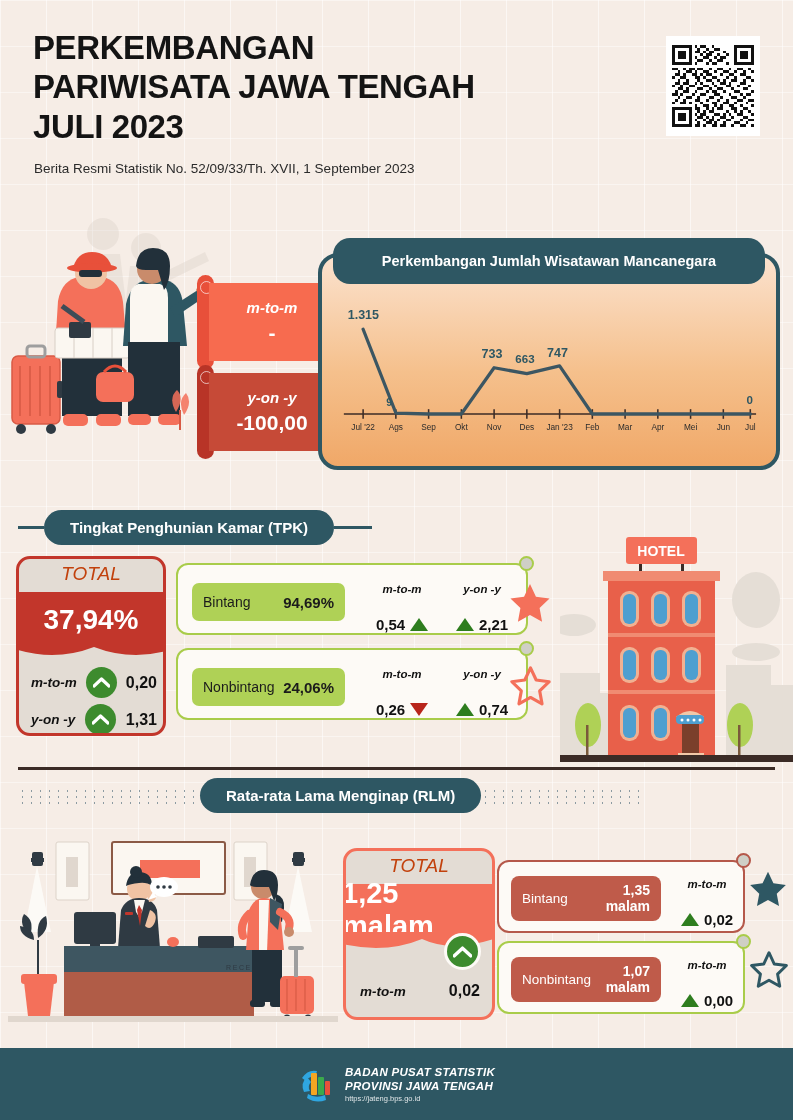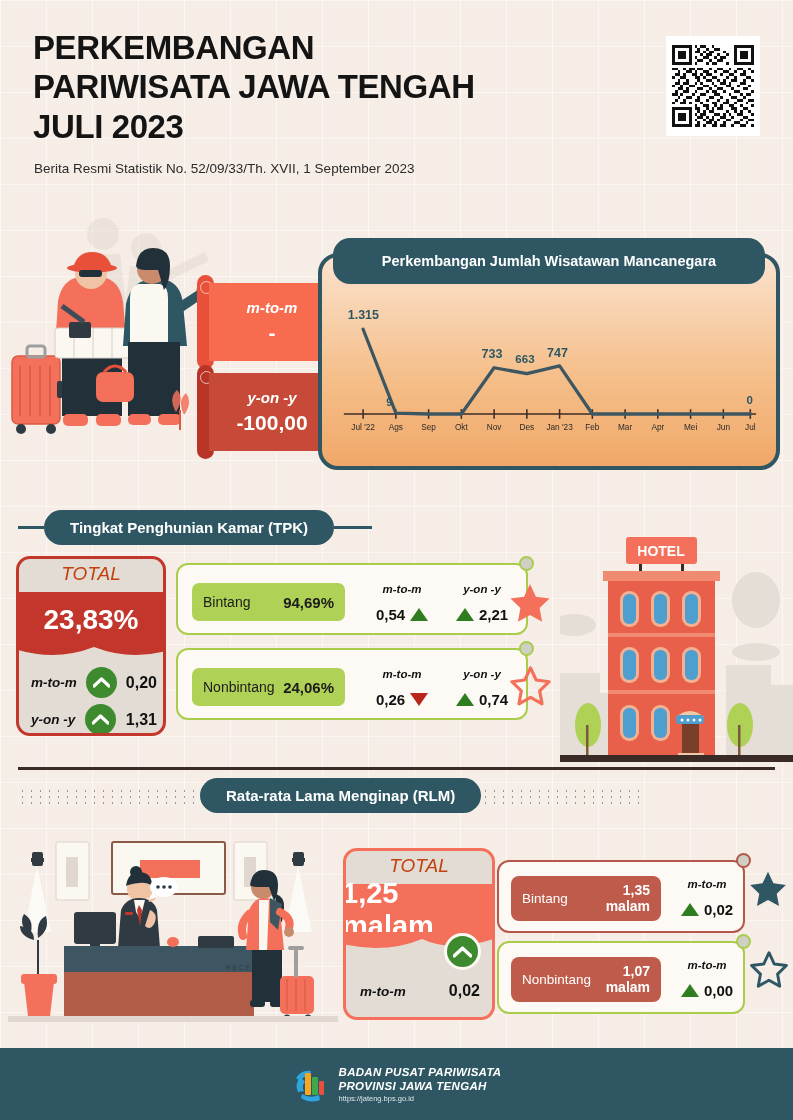--- a/index.html
+++ b/index.html
@@ -132,21 +132,21 @@
   }
   .tpk-row .chip{
     position:absolute; left:14px; top:18px; width:153px; height:38px;
     background:#AFD156; border-radius:7px; display:flex; align-items:center;
     justify-content:space-between; padding:0 11px; color:#1b1b1b;
   }
   .chip .cname{ font-size:14px; }
   .chip .cval{ font-size:15px; font-weight:bold; }
   .mini{ position:absolute; text-align:center; }
   .mini .mk{ font-size:11.5px; font-style:italic; color:#111; font-weight:bold; }
-  .mini .mv{ font-size:15px; font-weight:bold; color:#111; display:flex; align-items:center; gap:5px; justify-content:center; margin-top:11px;}
+  .mini .mv{ font-size:15px; font-weight:bold; color:#111; display:flex; align-items:center; gap:5px; justify-content:center; margin-top:21px;}
   .tri-up{ width:0;height:0;border-left:9px solid transparent;border-right:9px solid transparent;border-bottom:13px solid #2E7D1E; }
   .tri-dn{ width:0;height:0;border-left:9px solid transparent;border-right:9px solid transparent;border-top:13px solid #B8251B; }
   .knob{
     position:absolute; width:15px; height:15px; border-radius:50%;
     background:#CFCFC6; border:2px solid #A9CC4A;
   }
   #tpkRow1{ left:176px; top:563px; width:352px; height:72px; }
   #tpkRow2{ left:176px; top:648px; width:352px; height:72px; }
 
   
@@ -514,21 +514,21 @@
 <div class="chart-title">Perkembangan Jumlah Wisatawan Mancanegara</div>
 
 <div class="sec-head" id="tpkHead">
   <div class="sec-line" style="width:26px"></div>
   <div class="sec-pill">Tingkat Penghunian Kamar (TPK)</div>
   <div class="sec-line" style="width:38px"></div>
 </div>
 
 <div class="total-card" id="tpkTotal">
   <div class="tot-word">TOTAL</div>
-  <div class="banner" style="top:33px;height:55px;background:#C2362B;font-size:28px;">23,83%</div>
+  <div class="banner" style="top:33px;height:55px;background:#C2362B;font-size:28px;">37,94%</div>
   <svg class="wave" style="top:84px;height:18px;" viewBox="0 0 158 18" preserveAspectRatio="none">
     <path d="M0 0 H158 V6 Q118 19 79 4 Q40 19 0 6 Z" fill="#C2362B"></path>
   </svg>
   <div class="statrow" style="left:12px; top:108px; width:126px; justify-content:space-between;">
     <span class="k">m-to-m</span>
     <span class="circ">
       <svg width="17" height="11" viewBox="0 0 17 11">
           <path d="M1 9 L8.5 2 L16 9" stroke="#fff" stroke-width="3.2" fill="none" stroke-linecap="round" stroke-linejoin="round"></path>
         </svg>
     </span>
@@ -808,17 +808,17 @@
 <div class="footer">
   <svg width="36" height="36" viewBox="0 0 36 36">
     <path d="M4 12 q6 -9 15 -7 l-2 6 q-6 -1 -9 4z" fill="#2FA6E0"></path>
     <path d="M6 26 q-4 -9 3 -15 l4 5 q-4 4 -1 9z" fill="#2FA6E0"></path>
     <rect x="13" y="7" width="6" height="22" rx="1" fill="#F5A623"></rect>
     <rect x="20" y="11" width="6" height="18" rx="1" fill="#3BA94C"></rect>
     <rect x="27" y="15" width="5" height="14" rx="1" fill="#E8503A"></rect>
     <path d="M10 28 q8 5 17 1 l1 5 q-10 4 -19 -2z" fill="#2FA6E0"></path>
   </svg>
   <div class="foot-txt">
-    <div class="l1">BADAN PUSAT PARIWISATA</div>
+    <div class="l1">BADAN PUSAT STATISTIK</div>
     <div class="l2">PROVINSI JAWA TENGAH</div>
     <div class="l3">https://jateng.bps.go.id</div>
   </div>
 </div>
 
 </body></html>

